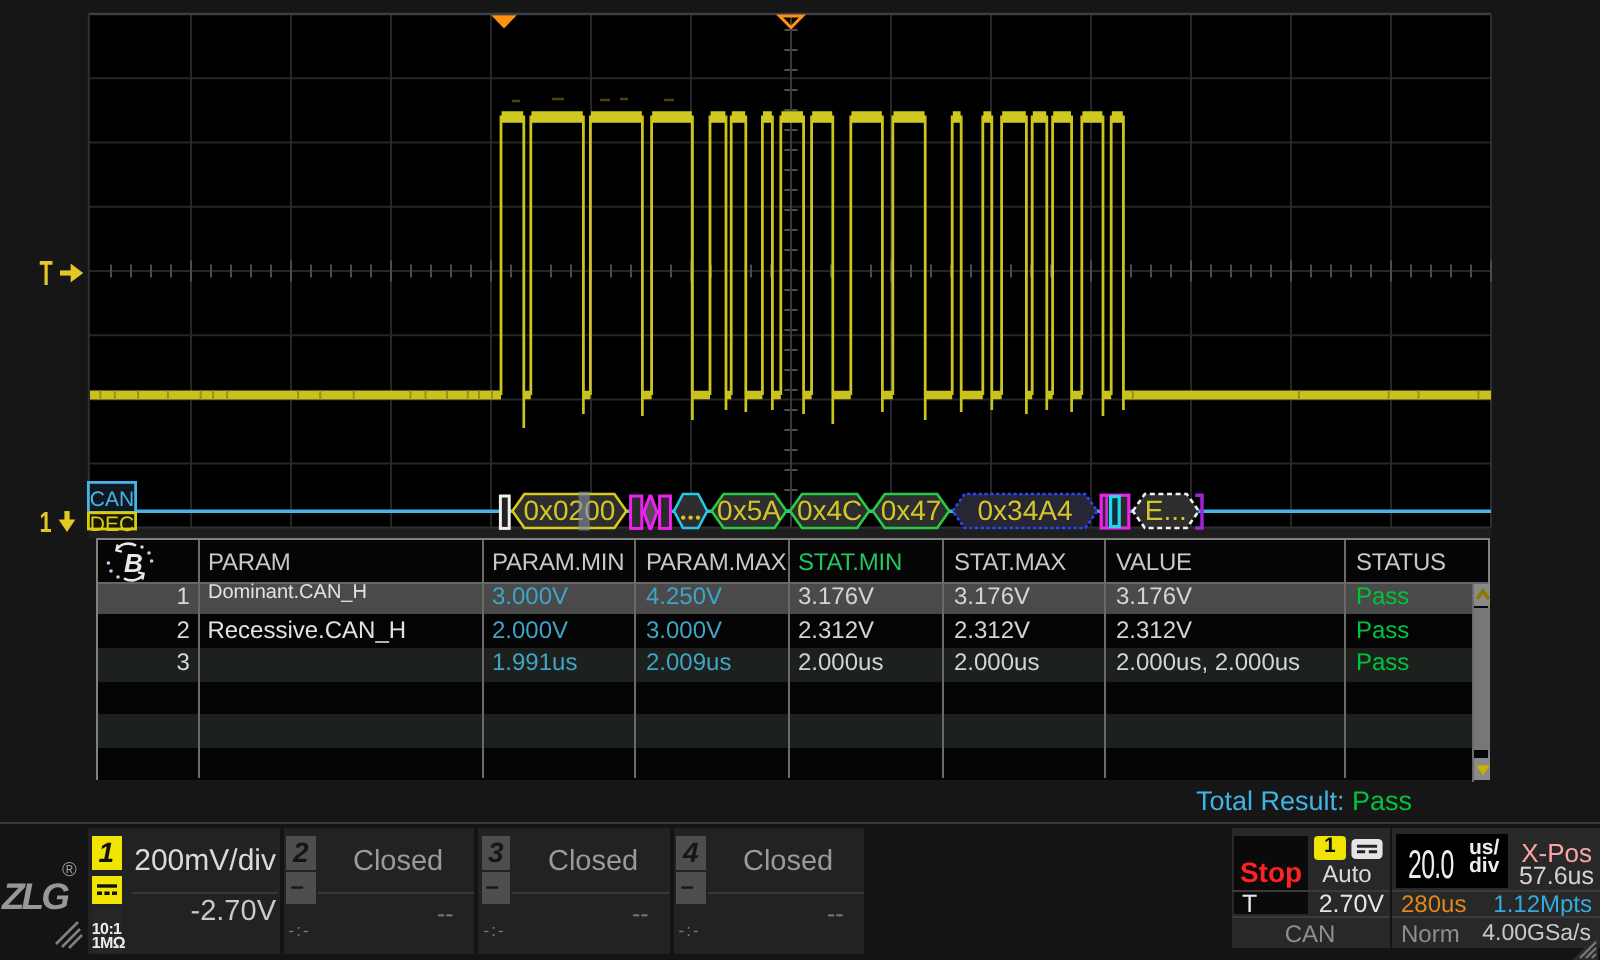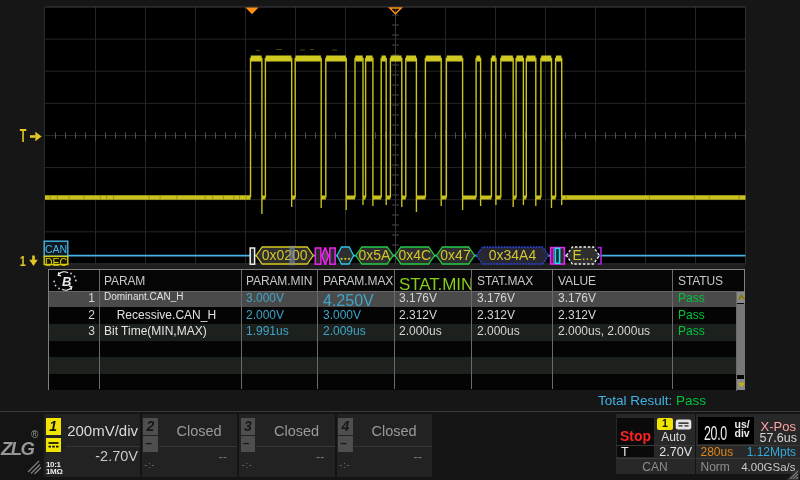--- a/index.html
+++ b/index.html
@@ -61,21 +61,21 @@
     <path d="M29.3,259.8 L37.7,259.8 L33.5,266 Z" fill="#e3c722"></path>
 <rect x="44.2" y="241.2" width="23.6" height="15" fill="#101820" stroke="#46b4e6" stroke-width="1.4"></rect>
 <text x="56" y="252.8" font-size="10.5" fill="#46b4e6" text-anchor="middle">CAN</text>
 <rect x="44.2" y="256.4" width="23.6" height="8.1" fill="#181400" stroke="#d6cc10" stroke-width="1.4"></rect>
 <text x="56" y="265.5" font-size="10.5" fill="#d6cc10" text-anchor="middle">DEC</text>
 </svg>
 <div style="position:absolute;left:47.7px;top:268.8px;width:697.0px;height:121.69999999999999px;background:#050505;border:1px solid #808080;box-sizing:border-box">
 <div style="position:absolute;left:55.3px;top:3.8999999999999773px;font-size:12px;letter-spacing:-0.1px;color:#c8c8c8">PARAM</div>
 <div style="position:absolute;left:197.3px;top:3.8999999999999773px;font-size:12px;letter-spacing:-0.1px;color:#c8c8c8">PARAM.MIN</div>
 <div style="position:absolute;left:274.3px;top:3.8999999999999773px;font-size:12px;letter-spacing:-0.1px;color:#c8c8c8">PARAM.MAX</div>
-<div style="position:absolute;left:350.3px;top:3.8999999999999773px;font-size:17px;letter-spacing:-0.1px;color:#84cc16">STAT.MIN</div>
+<div style="position:absolute;left:350.3px;top:3.8999999999999773px;font-size:12px;letter-spacing:-0.1px;color:#22c55e">STAT.MIN</div>
 <div style="position:absolute;left:428.3px;top:3.8999999999999773px;font-size:12px;letter-spacing:-0.1px;color:#c8c8c8">STAT.MAX</div>
 <div style="position:absolute;left:509.3px;top:3.8999999999999773px;font-size:12px;letter-spacing:-0.1px;color:#c8c8c8">VALUE</div>
 <div style="position:absolute;left:629.3px;top:3.8999999999999773px;font-size:12px;letter-spacing:-0.1px;color:#c8c8c8">STATUS</div>
 <svg width="30" height="22" viewBox="0 0 30 22" style="position:absolute;left:1.2999999999999972px;top:-0.10000000000002274px">
 <text x="12" y="16" font-size="13" font-style="italic" font-weight="bold" fill="#e8e8e8" font-family="'Liberation Sans',sans-serif">B</text>
 <path d="M8.5,4.5 A7.5,7.5 0 0 1 18,2.8" stroke="#e8e8e8" stroke-width="1.3" fill="none"></path>
 <path d="M8.8,2.2 L8.2,5.2 L11,5.8" stroke="#e8e8e8" stroke-width="1.2" fill="none"></path>
 <path d="M21.5,17.5 A7.5,7.5 0 0 1 12,19.2" stroke="#e8e8e8" stroke-width="1.3" fill="none"></path>
 <path d="M21.2,19.8 L21.8,16.8 L19,16.2" stroke="#e8e8e8" stroke-width="1.2" fill="none"></path>
 <circle cx="21" cy="3.5" r="0.9" fill="#cce"></circle>
@@ -96,35 +96,34 @@
 <div style="position:absolute;left:192.10000000000002px;top:0;width:1px;height:100%;background:#6a6a6a"></div>
 <div style="position:absolute;left:268.6px;top:0;width:1px;height:100%;background:#6a6a6a"></div>
 <div style="position:absolute;left:345.1px;top:0;width:1px;height:100%;background:#6a6a6a"></div>
 <div style="position:absolute;left:422.5px;top:0;width:1px;height:100%;background:#6a6a6a"></div>
 <div style="position:absolute;left:503.8px;top:0;width:1px;height:100%;background:#6a6a6a"></div>
 <div style="position:absolute;left:623.5999999999999px;top:0;width:1px;height:100%;background:#6a6a6a"></div>
 <div style="position:absolute;left:687.5999999999999px;top:21.0px;width:1px;height:100.69999999999999px;background:#6a6a6a"></div>
 <div style="position:absolute;left:36.3px;top:21.3px;width:10px;font-size:12px;color:#d8d8d8;text-align:right">1</div>
 <div style="position:absolute;left:55.3px;top:21.3px;font-size:10px;color:#e2e2e2">Dominant.CAN_H</div>
 <div style="position:absolute;left:197.3px;top:21.3px;font-size:12px;color:#3fa5c8">3.000V</div>
-<div style="position:absolute;left:274.3px;top:21.3px;font-size:16px;color:#3fa5c8">4.250V</div>
+<div style="position:absolute;left:274.3px;top:21.3px;font-size:12px;color:#3fa5c8">4.250V</div>
 <div style="position:absolute;left:350.3px;top:21.3px;font-size:12px;color:#d4d4d4">3.176V</div>
 <div style="position:absolute;left:428.3px;top:21.3px;font-size:12px;color:#d4d4d4">3.176V</div>
 <div style="position:absolute;left:509.3px;top:21.3px;font-size:12px;color:#d4d4d4">3.176V</div>
 <div style="position:absolute;left:629.3px;top:21.3px;font-size:12px;color:#00c43c">Pass</div>
 <div style="position:absolute;left:36.3px;top:37.9px;width:10px;font-size:12px;color:#d8d8d8;text-align:right">2</div>
-<div style="position:absolute;left:68px;top:37.9px;font-size:12px;color:#e2e2e2">Recessive.CAN_H</div>
+<div style="position:absolute;left:55px;top:37.9px;font-size:12px;color:#e2e2e2">Recessive.CAN_H</div>
 <div style="position:absolute;left:197.3px;top:37.9px;font-size:12px;color:#3fa5c8">2.000V</div>
 <div style="position:absolute;left:274.3px;top:37.9px;font-size:12px;color:#3fa5c8">3.000V</div>
 <div style="position:absolute;left:350.3px;top:37.9px;font-size:12px;color:#d4d4d4">2.312V</div>
 <div style="position:absolute;left:428.3px;top:37.9px;font-size:12px;color:#d4d4d4">2.312V</div>
 <div style="position:absolute;left:509.3px;top:37.9px;font-size:12px;color:#d4d4d4">2.312V</div>
 <div style="position:absolute;left:629.3px;top:37.9px;font-size:12px;color:#00c43c">Pass</div>
 <div style="position:absolute;left:36.3px;top:54.5px;width:10px;font-size:12px;color:#d8d8d8;text-align:right">3</div>
-<div style="position:absolute;left:55.3px;top:54.5px;font-size:12px;color:#e2e2e2">Bit Time(MIN,MAX)</div>
 <div style="position:absolute;left:197.3px;top:54.5px;font-size:12px;color:#3fa5c8">1.991us</div>
 <div style="position:absolute;left:274.3px;top:54.5px;font-size:12px;color:#3fa5c8">2.009us</div>
 <div style="position:absolute;left:350.3px;top:54.5px;font-size:12px;color:#d4d4d4">2.000us</div>
 <div style="position:absolute;left:428.3px;top:54.5px;font-size:12px;color:#d4d4d4">2.000us</div>
 <div style="position:absolute;left:509.3px;top:54.5px;font-size:12px;color:#d4d4d4">2.000us, 2.000us</div>
 <div style="position:absolute;left:629.3px;top:54.5px;font-size:12px;color:#00c43c">Pass</div>
 <div style="position:absolute;left:688.5999999999999px;top:22.0px;width:7.400000000000091px;height:11px;background:#8a8a8a"></div>
 <svg width="9" height="11" viewBox="0 0 9 11" style="position:absolute;left:688.5999999999999px;top:22.0px">
       <path d="M1.5,7.5 L4.5,3.5 L7.5,7.5" stroke="#8a7a00" stroke-width="1.8" fill="none"></path>
     </svg>

